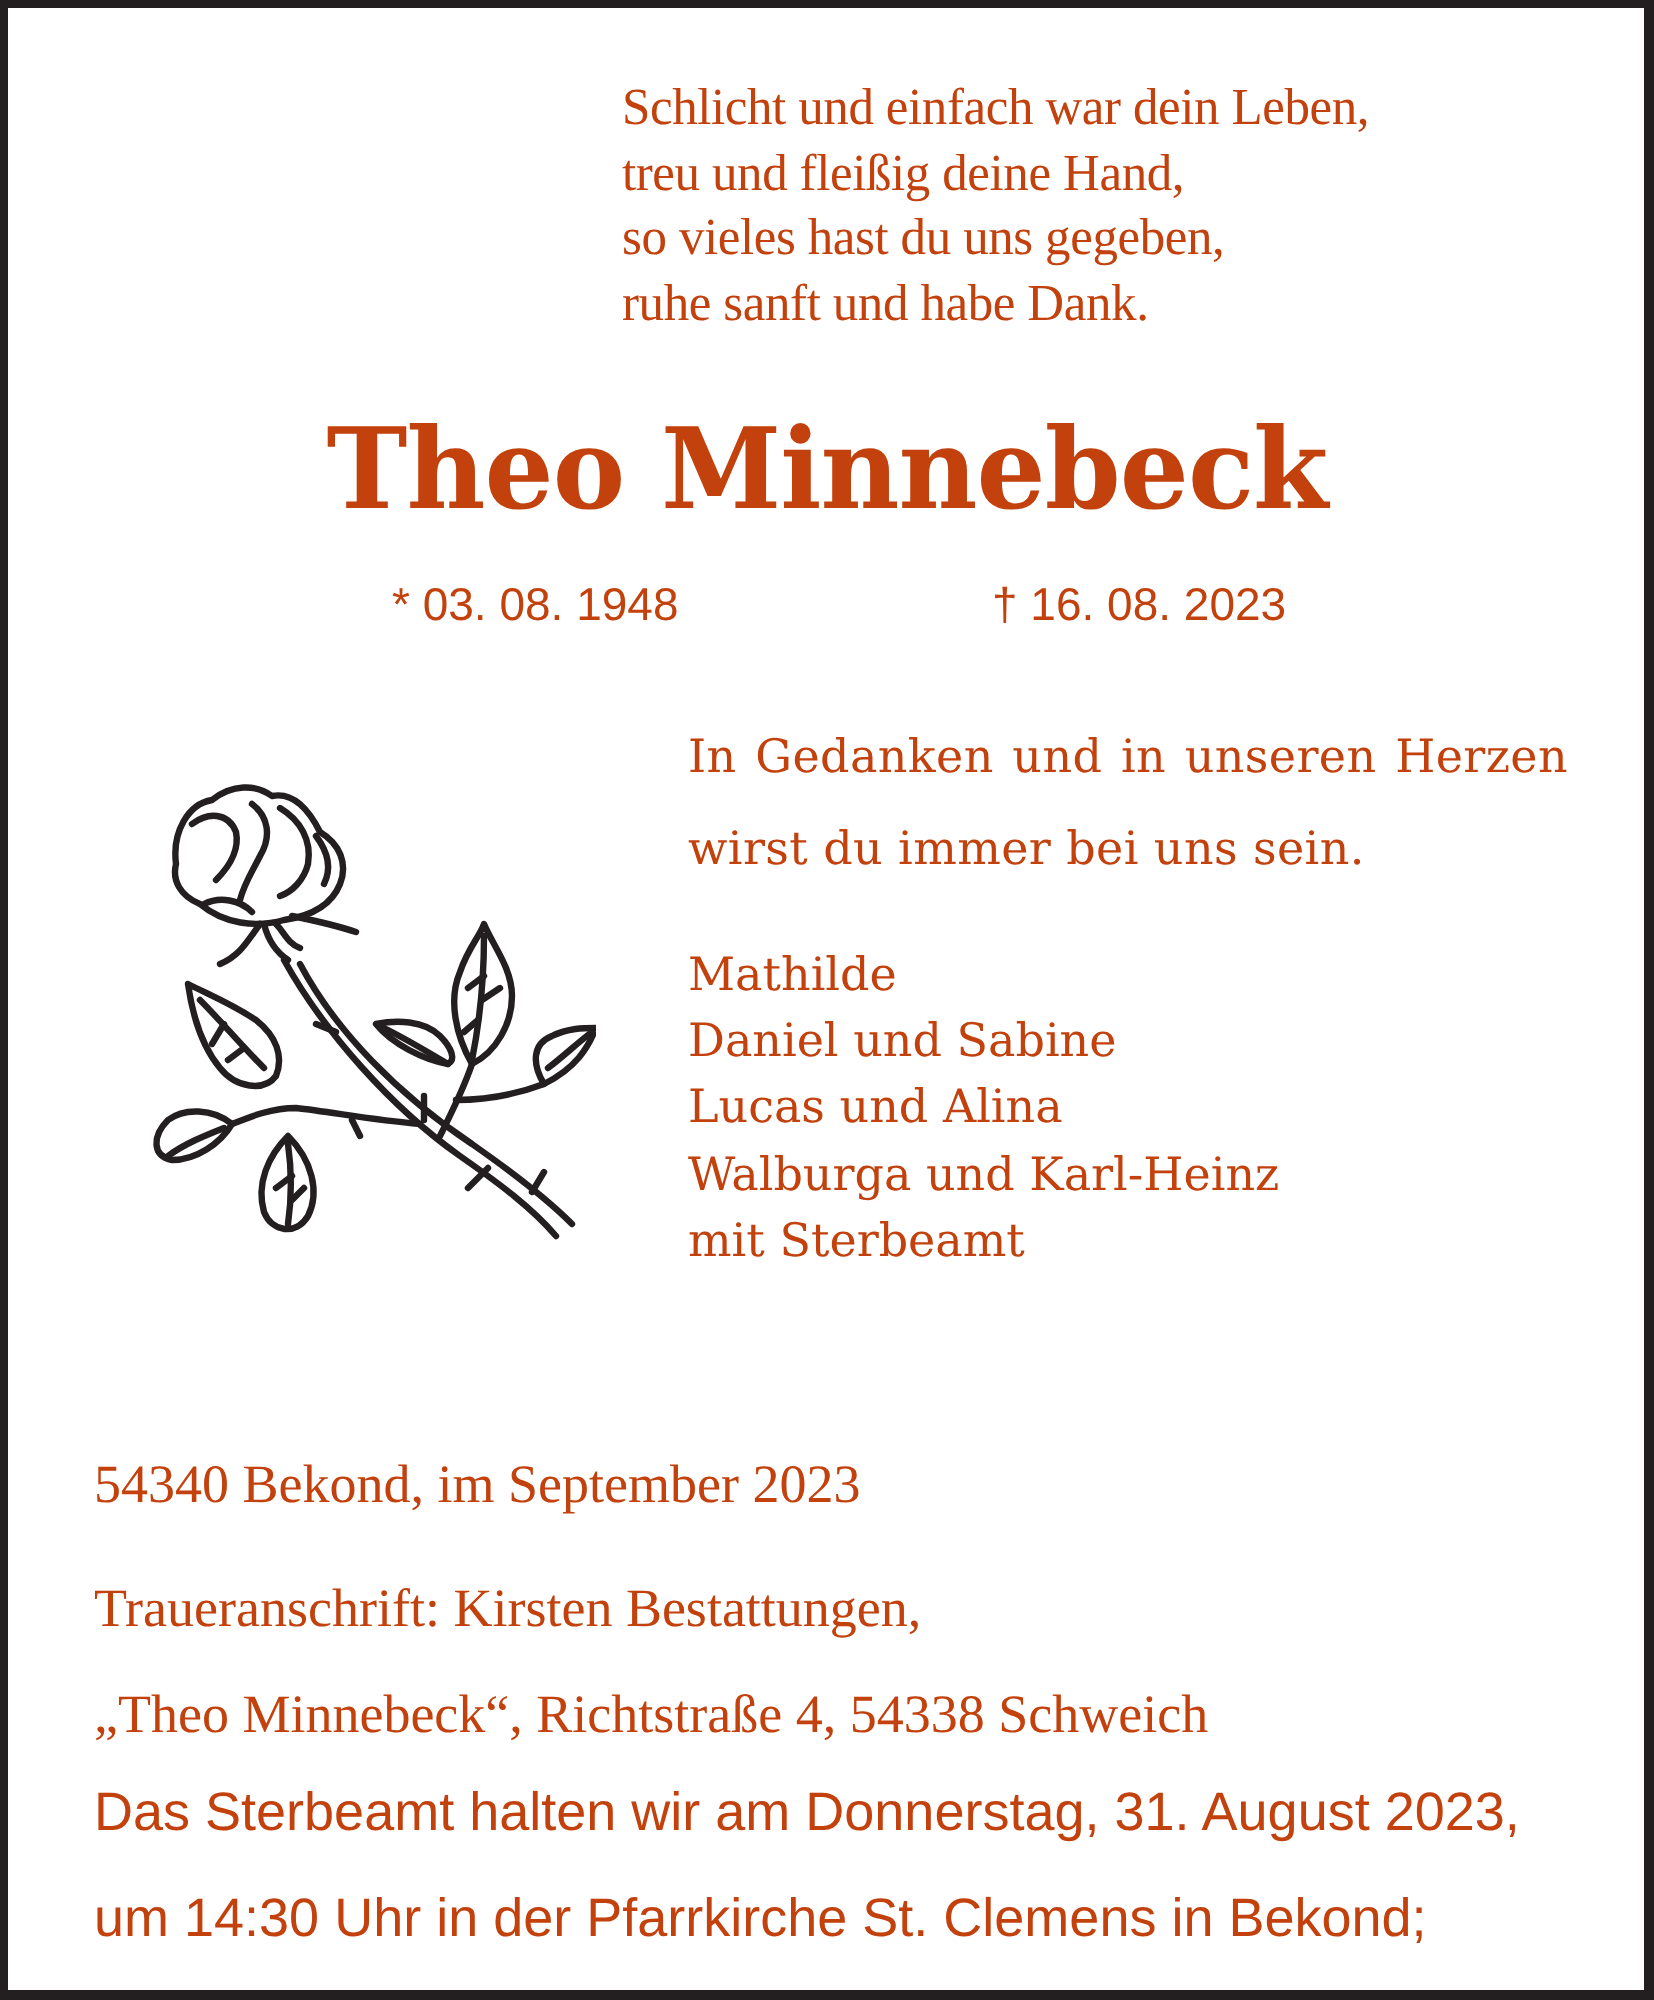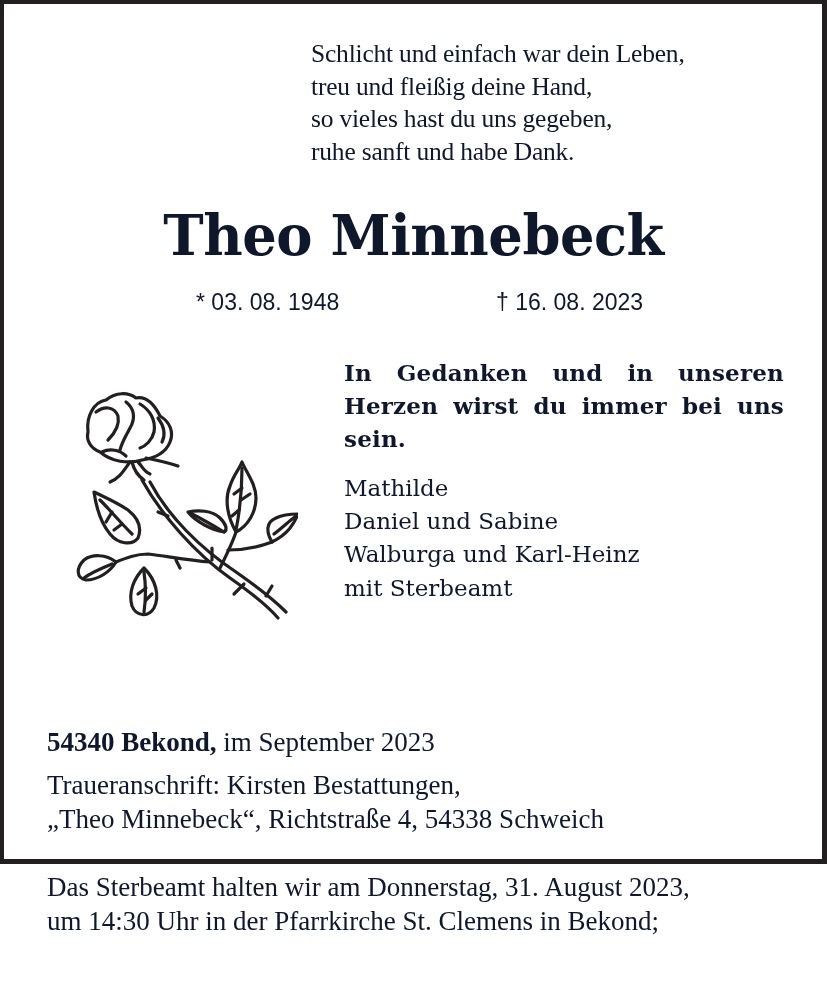--- a/index.html
+++ b/index.html
@@ -1,22 +1,22 @@
 <!DOCTYPE html>
 <html><head>
 <meta charset="utf-8">
 <style>
   html, body { margin: 0; padding: 0; background: #ffffff; }
   body { width: 827px; height: 1000px; overflow: hidden; }
   .frame {
     position: absolute; left: 0; top: 0;
-    width: 827px; height: 864px; box-sizing: border-box;
+    width: 827px; height: 1000px; box-sizing: border-box;
     border: 4px solid #231f20; border-top-width: 4px; border-left-width: 4px;
     border-right-width: 5px; border-bottom-width: 5px;
-    background: #fff; color: #0f172a;
+    background: #fff; color: #c2410c;
     font-family: "DejaVu Serif", "Liberation Serif", serif;
   }
   .abs { position: absolute; margin: 0; }
   .poem {
     left: 307px; top: 34px;
     font-family: "Liberation Serif", "DejaVu Serif", serif;
     font-size: 26px; line-height: 32.5px; letter-spacing: -0.2px;
     transform: scaleX(0.98); transform-origin: left top;
   }
   .poem div { white-space: nowrap; }
@@ -27,43 +27,42 @@
     transform: scaleX(0.97);
   }
   .dates {
     top: 283px; font-family: Liberation Sans, sans-serif; font-size: 23px; line-height: 30px;
     white-space: nowrap;
   }
   .birth { left: 192px; }
   .death { left: 458px; margin-left: 34px; }
   .quote {
     left: 340px; top: 352px; width: 440px;
-    font-family: "DejaVu Serif", serif; font-size: 23px; line-height: 33px;
+    font-family: "DejaVu Serif", serif; font-size: 23px; line-height: 46px;
     text-align: justify; text-align-last: left;
     letter-spacing: 0.2px;
-    font-weight: bold;
   }
   .family {
     left: 340px; top: 468px;
     font-family: "DejaVu Serif", serif; font-size: 23px; line-height: 33.2px;
   }
   .family div { white-space: nowrap; }
   .rose { left: 62px; top: 378px; width: 232px; height: 244px; }
   .place {
     left: 43px; top: 721px; font-family: "Liberation Serif", serif;
     font-size: 27px; line-height: 34px; white-space: nowrap;
   }
-  .place b { font-weight: bold; text-align: center; }
+  .place b { font-weight: normal; text-align: center; }
   .address {
     left: 43px; top: 764px; font-family: "Liberation Serif", serif;
     font-size: 27px; line-height: 34px;
   }
-  .address div, .service div { white-space: nowrap; }
+  .address div, .service div { white-space: nowrap; margin-top: 19px; }
   .service {
-    left: 43px; top: 866px; font-family: Liberation Serif, serif;
+    left: 43px; top: 866px; font-family: Liberation Sans, sans-serif;
     font-size: 27px; line-height: 34px;
   }
 </style>
 </head>
 <body>
 
 <div class="frame">
 
   <div class="abs poem">
     <div>Schlicht und einfach war dein Leben,</div>
@@ -129,20 +128,21 @@
 
     <path d="M206 160 C200 150 200 140 210 136 C218 132 226 132 232 132 C228 142 222 152 206 160 Z"></path>
     <path d="M208 152 C216 146 222 140 230 134"></path>
   </svg>
 
   <div class="abs quote">In Gedanken und in unseren Herzen wirst du immer bei uns sein.</div>
 
   <div class="abs family">
     <div>Mathilde</div>
     <div>Daniel und Sabine</div>
+    <div>Lucas und Alina</div>
     <div>Walburga und Karl-Heinz</div>
     <div>mit Sterbeamt</div>
   </div>
 
   <div class="abs place"><b>54340 Bekond,</b><span> im September 2023</span></div>
 
   <div class="abs address">
     <div>Traueranschrift: Kirsten Bestattungen,</div>
     <div>„Theo Minnebeck“, Richtstraße 4, 54338 Schweich</div>
   </div>

